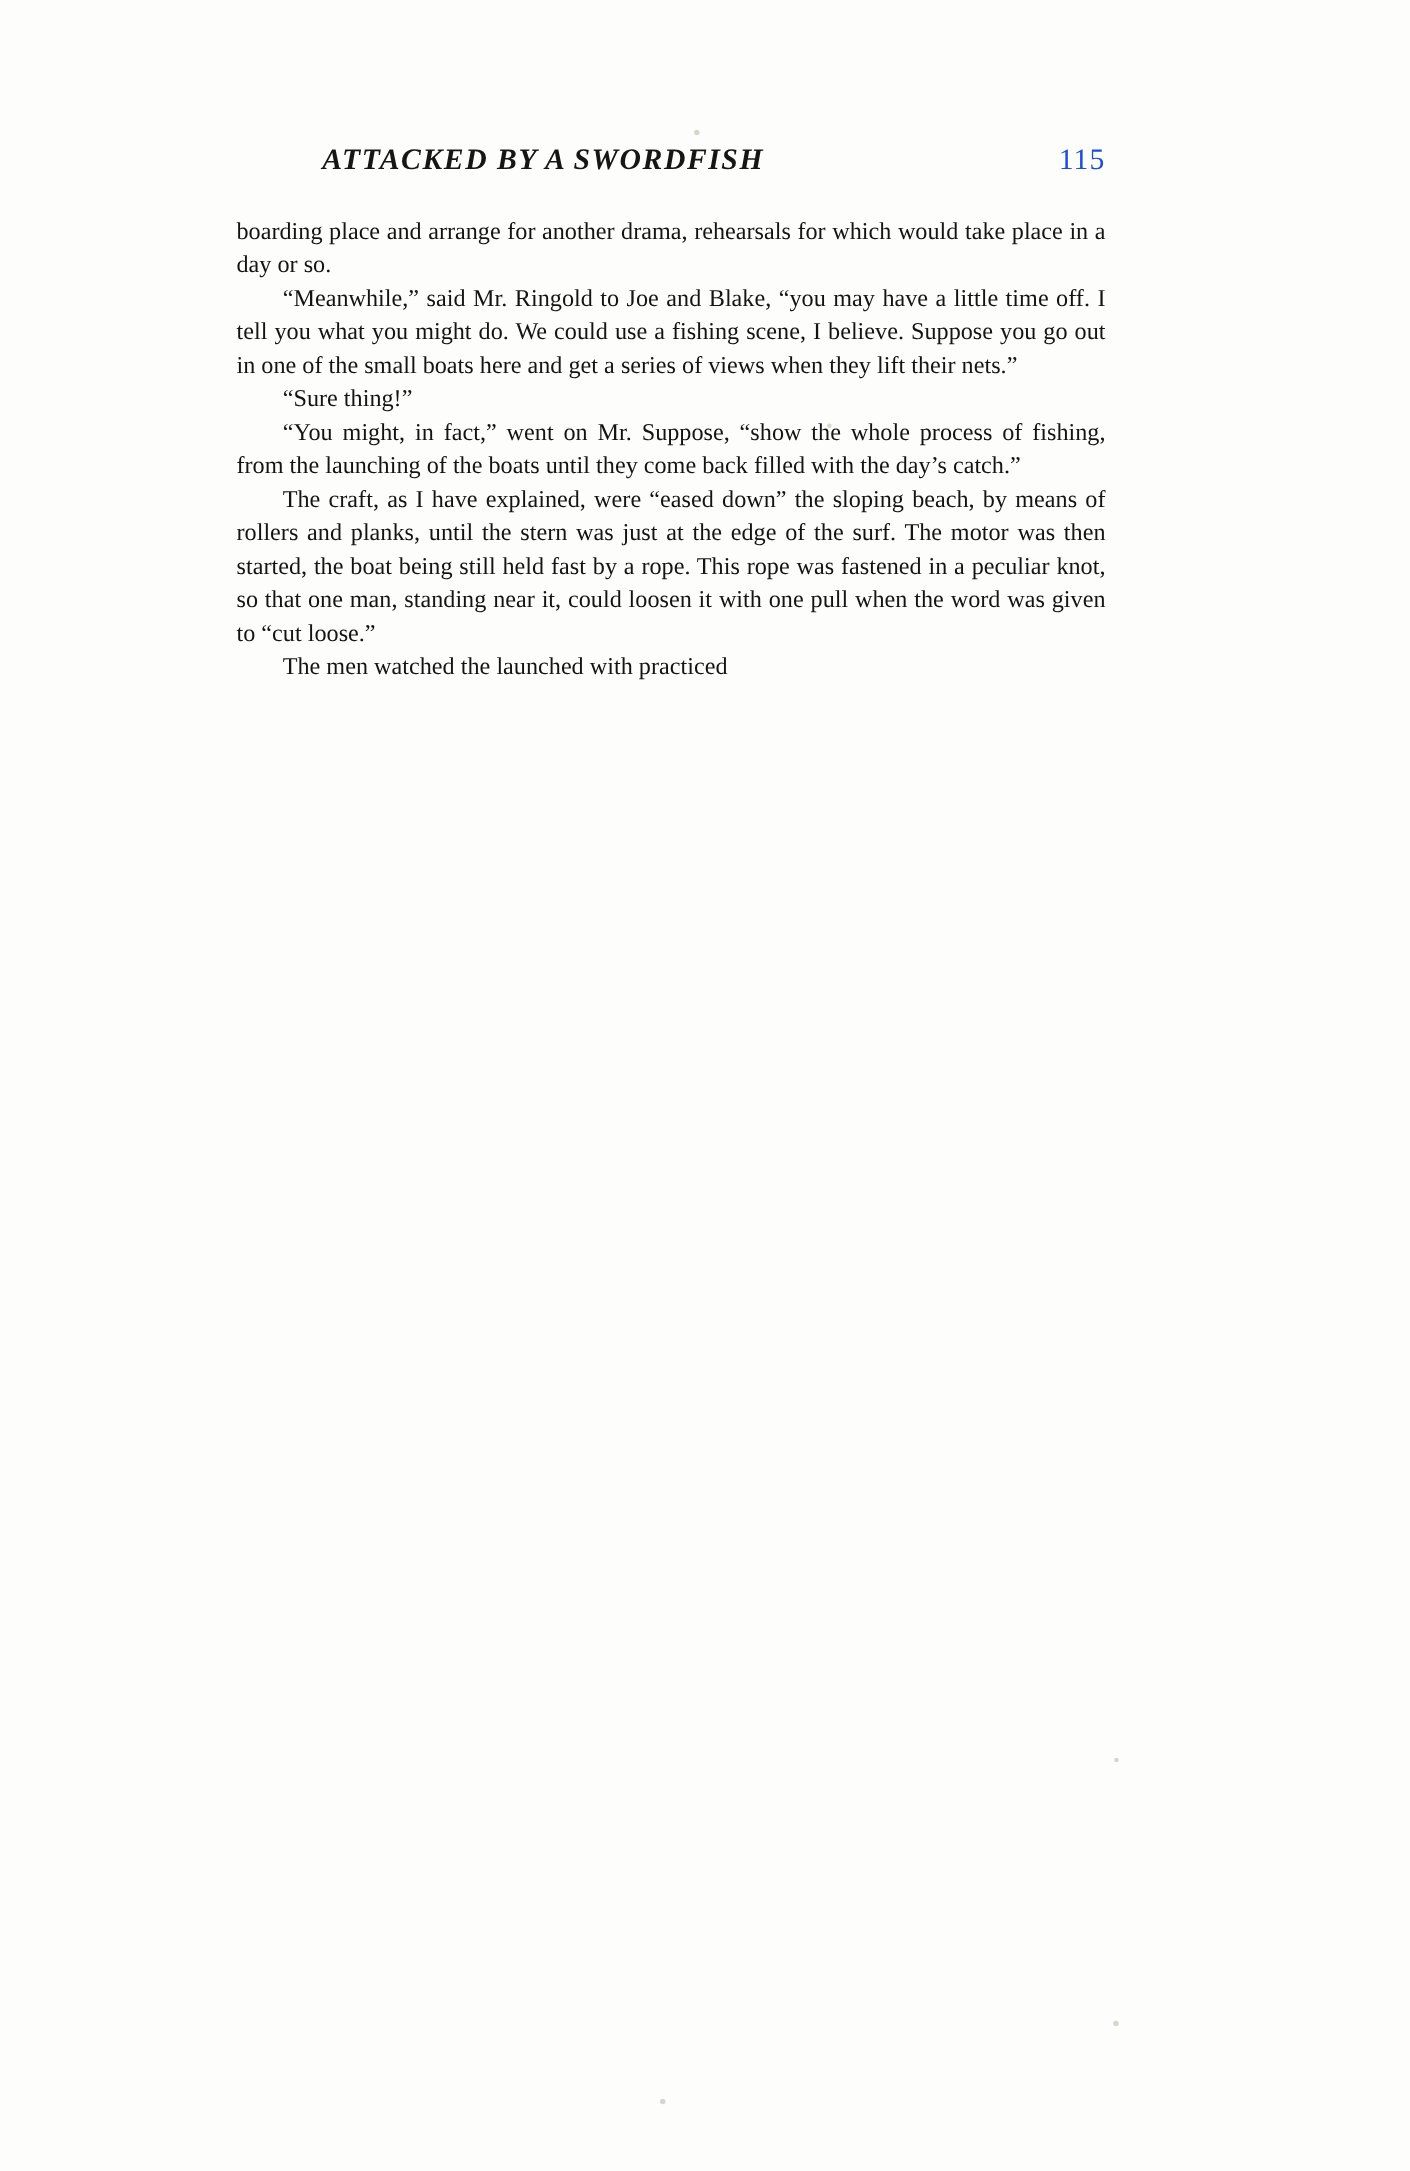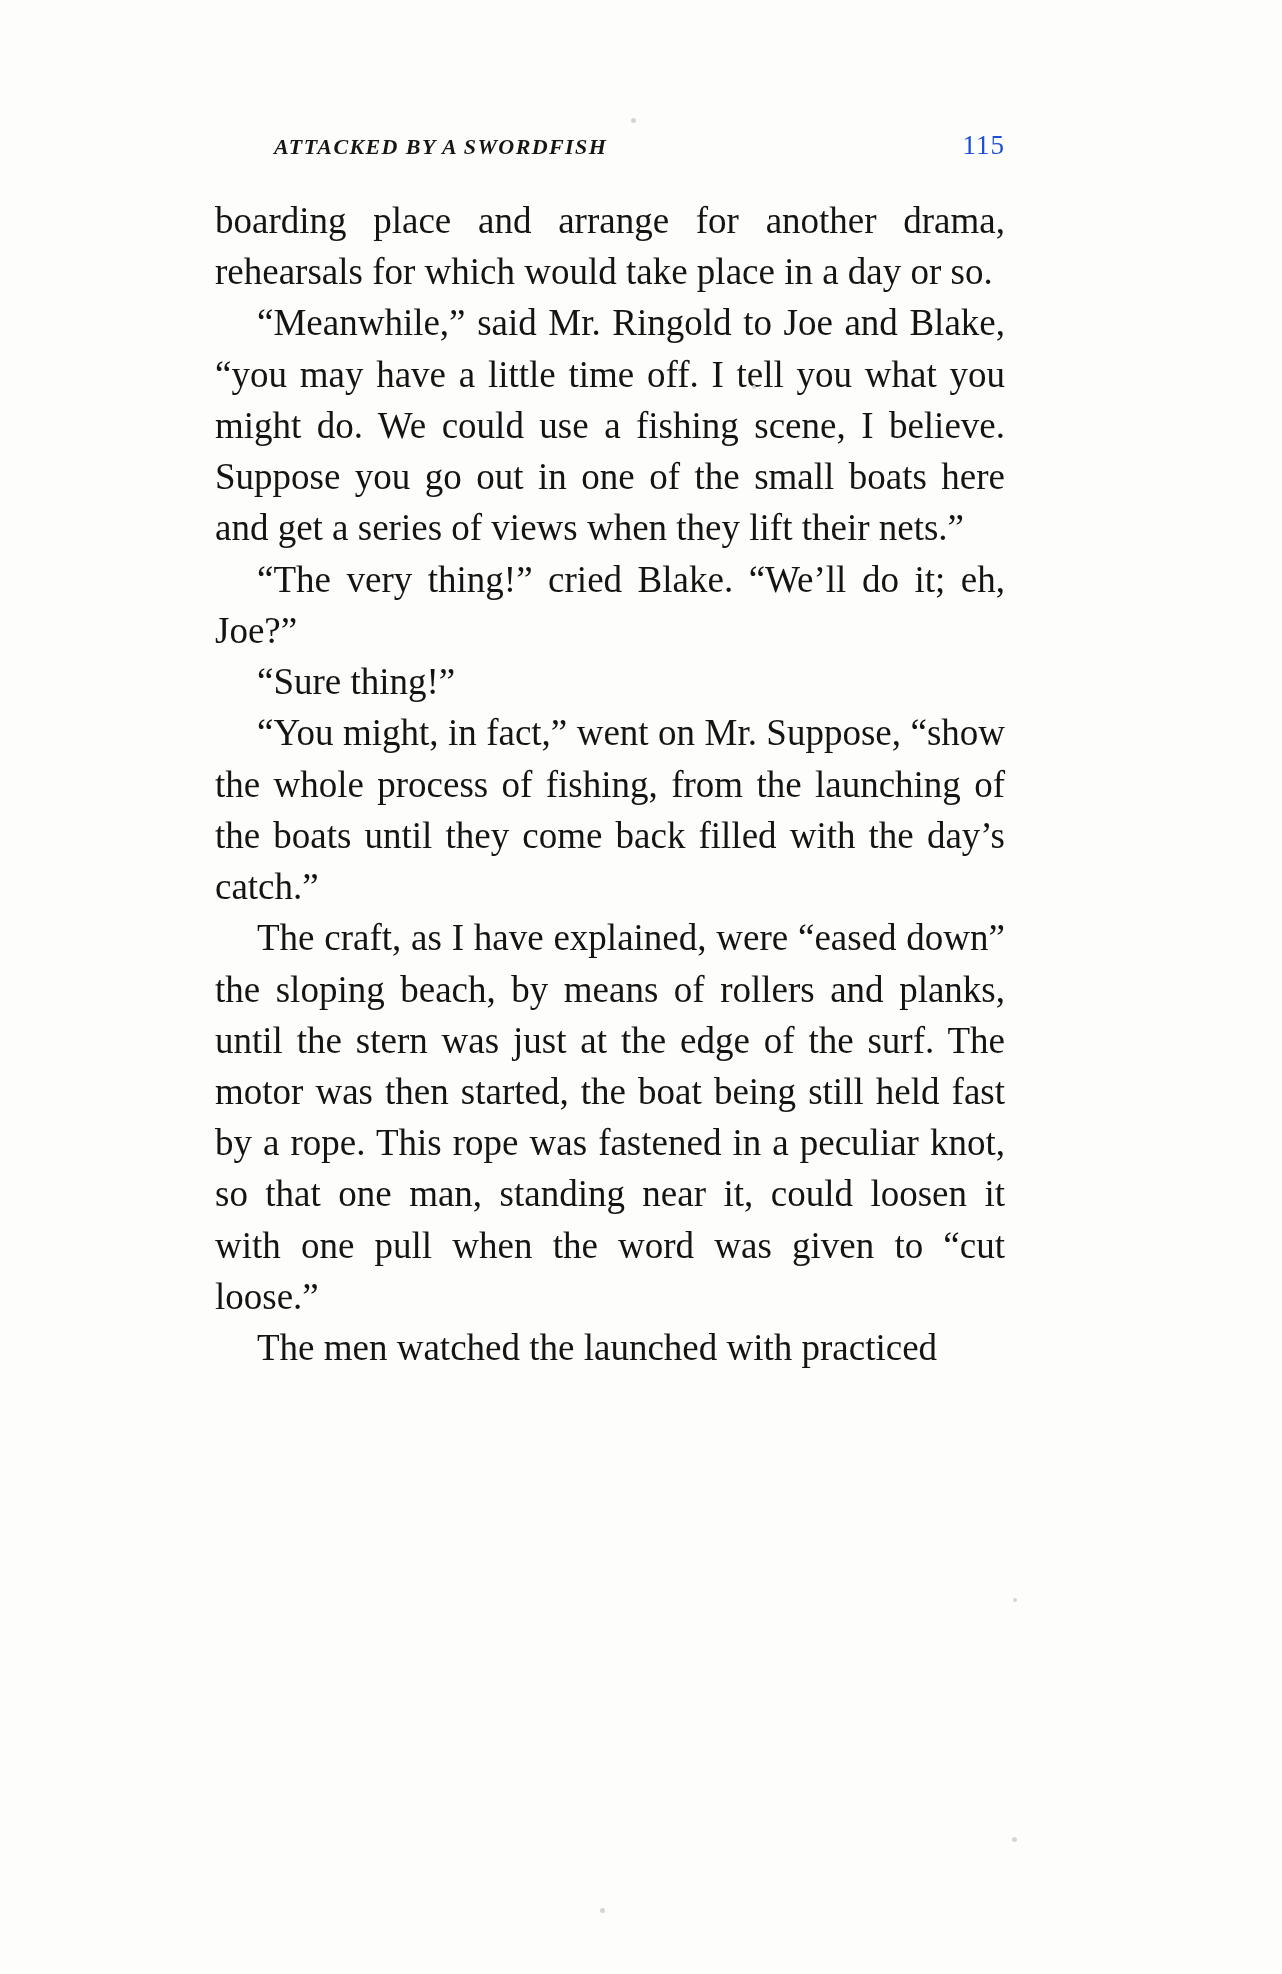--- a/index.html
+++ b/index.html
@@ -29,35 +29,35 @@
   .running-head {
     display: flex;
     align-items: baseline;
     justify-content: space-between;
     width: 100%;
     margin-bottom: 34px;
   }
   .running-head .title {
     font-style: italic;
     font-weight: bold;
-    font-size: 22px;
+    font-size: 27px;
     letter-spacing: 1.4px;
     color: #161616;
-    margin-left: 59px;
+    margin-left: 78px;
     white-space: nowrap;
   }
   .running-head .folio {
     font-size: 27px;
     letter-spacing: 1px;
     color: #1d4ed8;
     font-variant: small-caps;
   }
   .body-text p {
     margin: 0;
-    font-size: 37px;
+    font-size: 22px;
     line-height: 1.385;
     text-align: justify;
     text-justify: inter-word;
     color: #141414;
     -webkit-hyphens: none;
     hyphens: none;
   }
   .body-text p.indent {
     text-indent: 42px;
   }
@@ -75,21 +75,20 @@
   <div class="page-inner">
 
     <div class="running-head">
       <div class="title">ATTACKED BY A SWORDFISH</div>
       <div class="folio">115</div>
     </div>
 
     <div class="body-text">
       <p>boarding place and arrange for another drama, rehearsals for which would take place in a day or so.</p>
       <p class="indent">“Meanwhile,” said Mr. Ringold to Joe and Blake, “you may have a little time off. I tell you what you might do. We could use a fishing scene, I believe. Suppose you go out in one of the small boats here and get a series of views when they lift their nets.”</p>
-      <p class="indent">“The very thing!” cried Blake. “We’ll do it; eh, Joe?”</p>
       <p class="indent">“Sure thing!”</p>
       <p class="indent">“You might, in fact,” went on Mr. Suppose, “show the whole process of fishing, from the launching of the boats until they come back filled with the day’s catch.”</p>
       <p class="indent">The craft, as I have explained, were “eased down” the sloping beach, by means of rollers and planks, until the stern was just at the edge of the surf. The motor was then started, the boat being still held fast by a rope. This rope was fastened in a peculiar knot, so that one man, standing near it, could loosen it with one pull when the word was given to “cut loose.”</p>
       <p class="indent">The men watched the launched with practiced</p>
     </div>
 
   </div>
 
   <div class="noise-dot" style="left:631px; top:118px; width:5px; height:5px;"></div>
   <div class="noise-dot" style="left:752px; top:385px; width:4px; height:4px;"></div>

